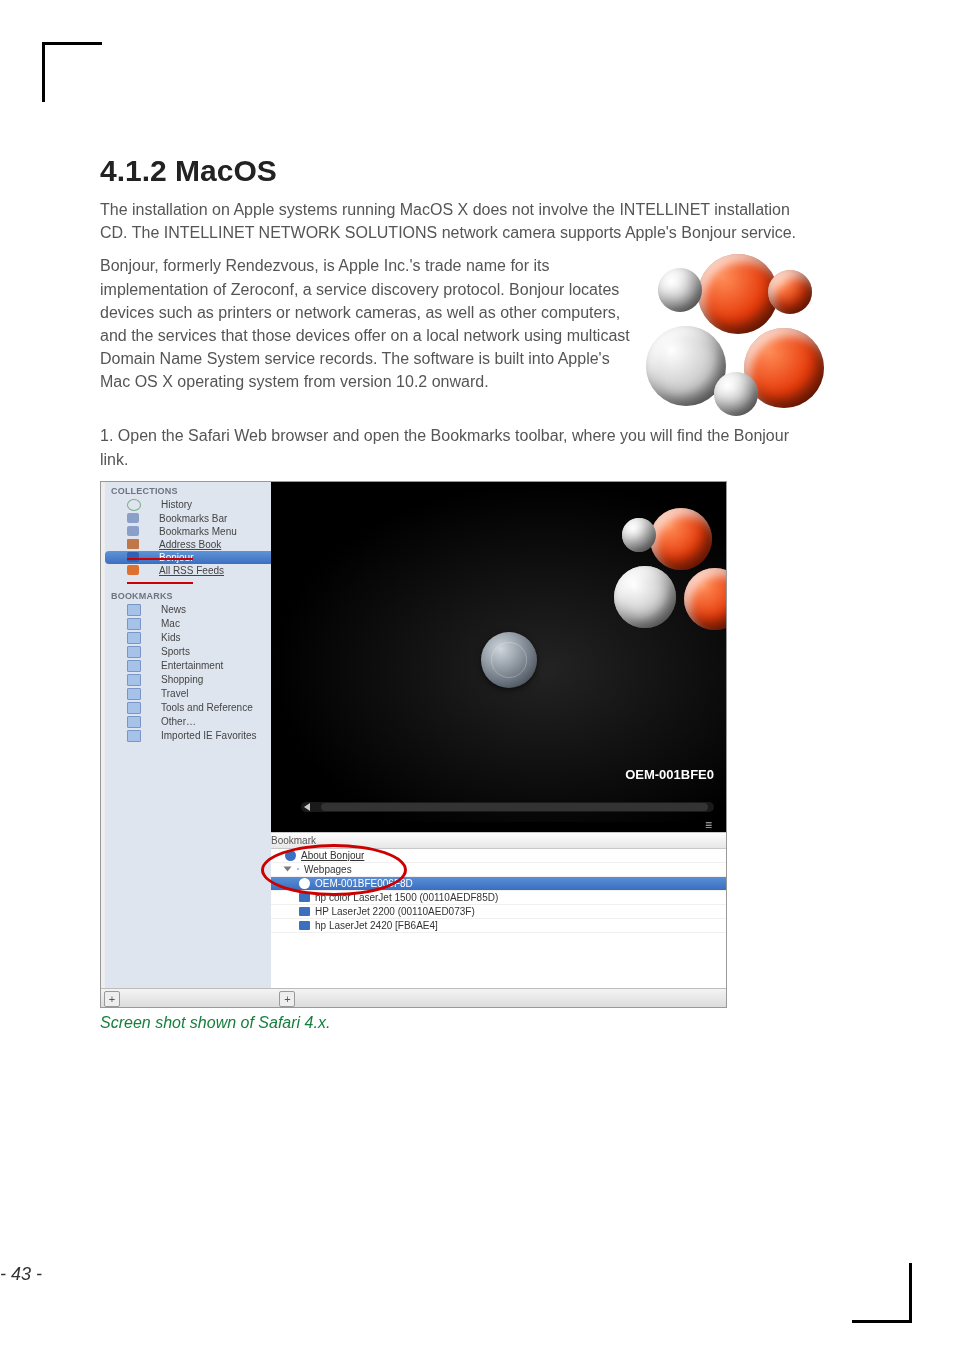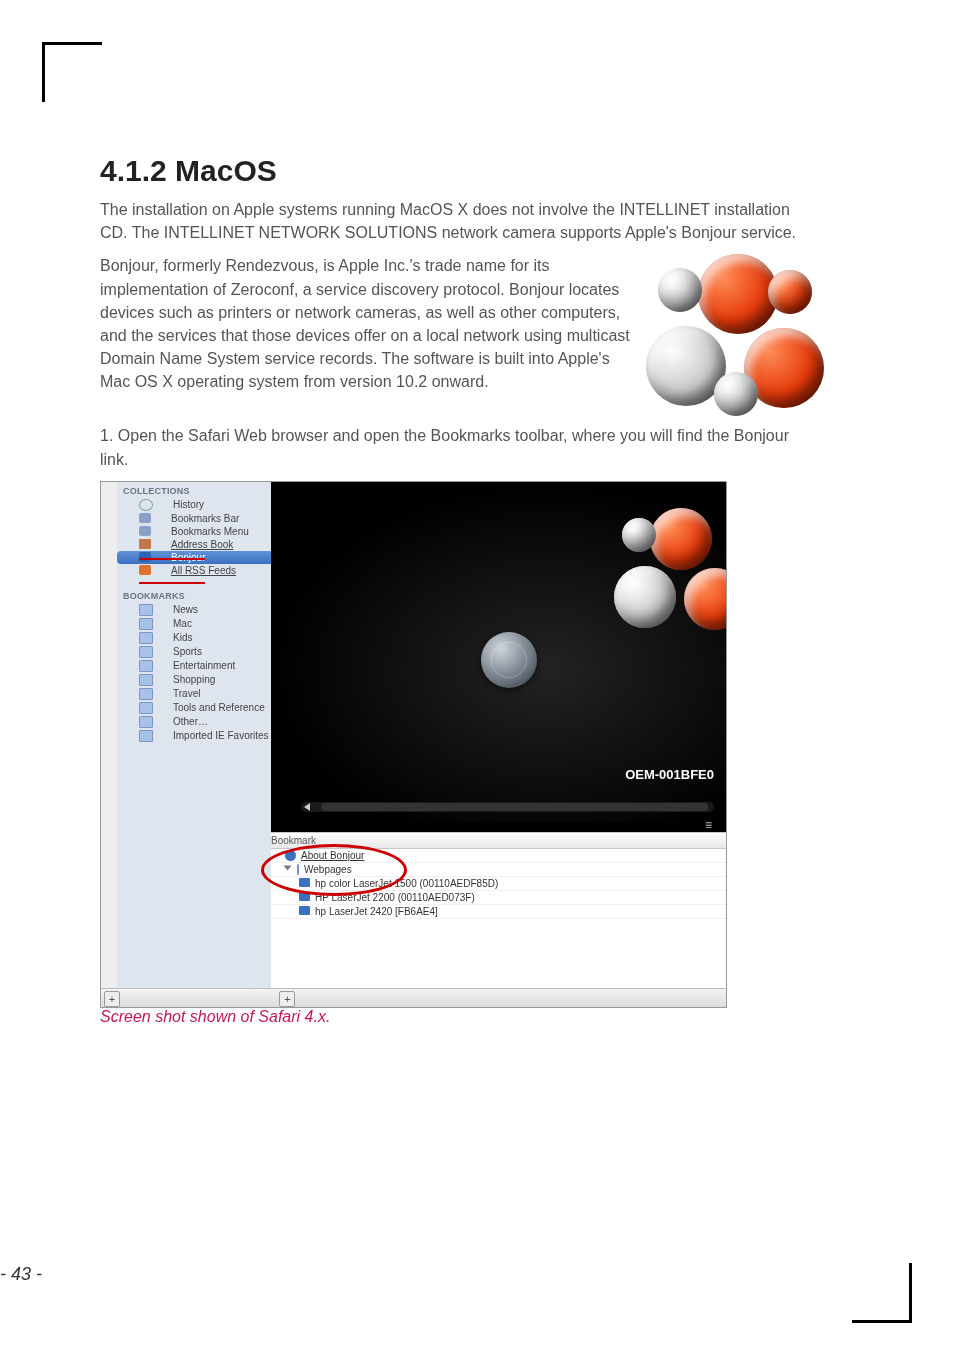--- a/index.html
+++ b/index.html
@@ -16,21 +16,21 @@
   .float-block{display:flex;gap:20px;align-items:flex-start}
   .float-block p{flex:1}
   .bonjour-logo{width:170px;height:170px;flex:0 0 170px;position:relative}
   
   .orb{position:absolute;border-radius:50%;box-shadow:inset -6px -8px 14px rgba(0,0,0,.45),inset 6px 8px 10px rgba(255,255,255,.7)}
   .orb.big{width:80px;height:80px}
   .orb.small{width:44px;height:44px}
   .orb.red{background:radial-gradient(circle at 32% 30%,#ff8b55,#e63b0b 55%,#7a1600)}
   .orb.grey{background:radial-gradient(circle at 32% 30%,#fff,#c9c9c9 55%,#666)}
   .screenshot{width:625px;height:525px;border:1px solid #999;background:#eee;margin-top:4px;position:relative;overflow:hidden;font-family:"Lucida Grande",Arial,sans-serif}
-  .ss-sidebar{position:absolute;left:16px;top:0;width:170px;height:100%;background:#dfe5ee;border-right:1px solid #14532d;font-size:10px;color:#444}
+  .ss-sidebar{position:absolute;left:4px;top:0;width:170px;height:100%;background:#dfe5ee;border-right:1px solid #14532d;font-size:10px;color:#444}
   .ss-head{font-size:9px;color:#6b7482;letter-spacing:.2px;padding:4px 6px 2px;font-weight:bold}
   .ss-item{display:flex;align-items:flex-start;gap:20px;padding:1px 4px 1px 22px;white-space:nowrap}
   .ss-item.sel{background:linear-gradient(#5f93d7,#3c6fc0);color:#fff;border-radius:4px}
   .ss-item .ic{width:12px;height:10px;display:inline-block}
   .ic-clock{border:1px solid #7a8;border-radius:50%}
   .ic-bar{background:#8aa0c9;border-radius:2px}
   .ic-book{background:#c07848;border-radius:1px}
   .ic-bonj{background:#2e62b3;border-radius:2px}
   .ic-rss{background:#e07030;border-radius:2px}
   .ic-fold{background:#a7c2e8;border:1px solid #7796c7;border-radius:1px}
@@ -41,30 +41,30 @@
   .compass{position:absolute;left:210px;top:150px;width:56px;height:56px;border-radius:50%;background:radial-gradient(circle at 35% 30%,#cfd6dd,#6e7782 60%,#2b3038);box-shadow:0 2px 6px rgba(0,0,0,.6)}
   .compass::after{content:"";position:absolute;inset:10px;border-radius:50%;border:1px solid rgba(255,255,255,.25)}
   .mini-logo{position:absolute;right:0;top:20px;width:120px;height:170px}
   .oem-label{position:absolute;right:12px;top:285px;color:#fff;font-weight:bold;font-size:13px}
   .scroll-bar{position:absolute;left:30px;right:12px;top:320px;height:10px;background:#1a1a1a;border-radius:5px}
   .scroll-bar .larrow{position:absolute;left:3px;top:1px;width:0;height:0;border-top:4px solid transparent;border-bottom:4px solid transparent;border-right:6px solid #ccc}
   .scroll-bar .track{position:absolute;left:20px;right:6px;top:1px;height:8px;background:#333;border-radius:4px}
   .drag{position:absolute;right:12px;top:336px;color:#bbb;font-size:12px;letter-spacing:2px}
   .ss-list{position:absolute;left:0;right:0;top:350px;bottom:18px;background:#fff;font-size:10px;color:#333}
   .ss-list-head{background:linear-gradient(#fdfdfd,#e7e7e7);border-top:1px solid #c8c8c8;border-bottom:1px solid #c8c8c8;padding:2px 0;font-size:10px;color:#555}
-  .ss-row{display:flex;gap:5px;padding:1px 4px 1px 14px;border-bottom:1px solid #f0f0f0}
+  .ss-row{display:flex;align-items:center;gap:5px;padding:1px 4px 1px 14px;border-bottom:1px solid #f0f0f0}
   .ss-row.l2{padding-left:28px}
   .ss-row.sel{background:linear-gradient(#5a8fd6,#3a6fc0);color:#fff}
   .tri{width:0;height:0;border-top:4px solid transparent;border-bottom:4px solid transparent;border-left:5px solid #7a7a7a;display:inline-block;margin-right:2px}
   .tri.down{transform:rotate(90deg)}
   .ic-at{width:11px;height:11px;border-radius:50%;background:#3b6fc0;display:inline-block}
   .ic-prn{width:11px;height:9px;background:#3b6fc0;border-radius:1px;display:inline-block}
   .ss-footer{position:absolute;left:0;right:0;bottom:0;height:18px;background:linear-gradient(#f4f4f4,#dcdcdc);border-top:1px solid #bcbcbc}
   .plusbox{width:14px;height:14px;border:1px solid #9a9a9a;background:#eee;display:inline-flex;align-items:center;justify-content:center;font-size:11px;color:#555;margin:1px 3px;border-radius:2px}
-  .caption{font-style:italic;font-size:16px;color:#be185d;}
+  .caption{font-style:italic;font-size:16px;color:#15803d;margin-top:6px}
   .pagenum{position:absolute;left:0;right:0;bottom:80px;text-align:left;font-style:italic;font-size:18px;color:#333}
   .strike{text-decoration:underline}
 </style>
 </head>
 <body>
 
 <div class="page">
   <div class="crop-tl"></div>
   <div class="crop-br"></div>
 
@@ -181,20 +181,24 @@
           <div class="ss-list-head">Bookmark</div>
           <div class="ss-row">
               <span class="ic-at"></span>
               <span class="strike">About Bonjour</span>
             </div>
           <div class="ss-row">
               <span class="tri down"></span>
               <span class="ic ic-fold"></span>
               <span>Webpages</span>
             </div>
+          <div class="ss-row l2 sel">
+              <span class="ic-at" style="background:#fff"></span>
+              <span>OEM-001BFE006F8D</span>
+            </div>
           <div class="ss-row l2">
               <span class="ic-prn"></span>
               <span>hp color LaserJet 1500 (00110AEDF85D)</span>
             </div>
           <div class="ss-row l2">
               <span class="ic-prn"></span>
               <span>HP LaserJet 2200 (00110AED073F)</span>
             </div>
           <div class="ss-row l2">
               <span class="ic-prn"></span>

